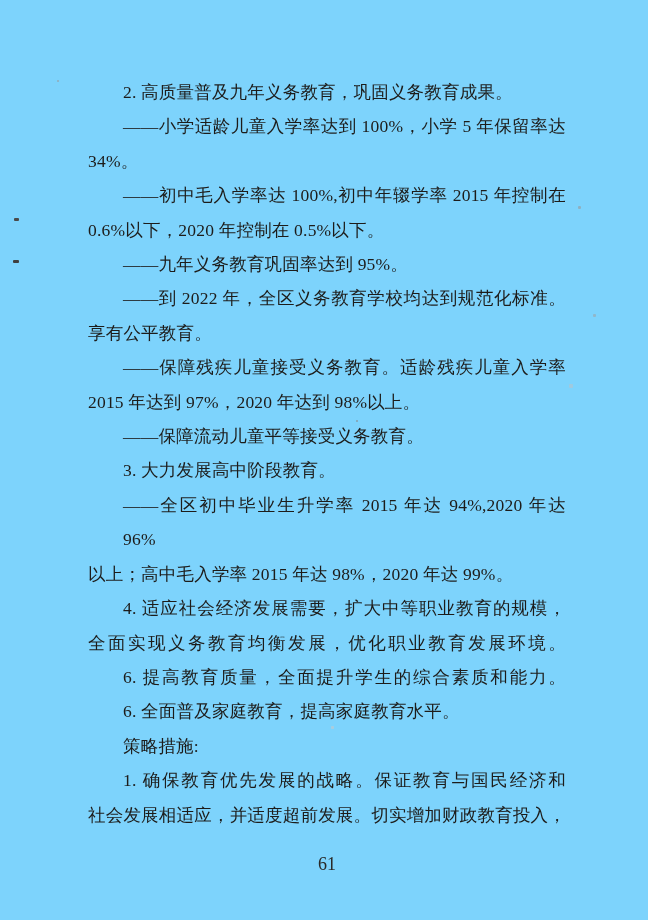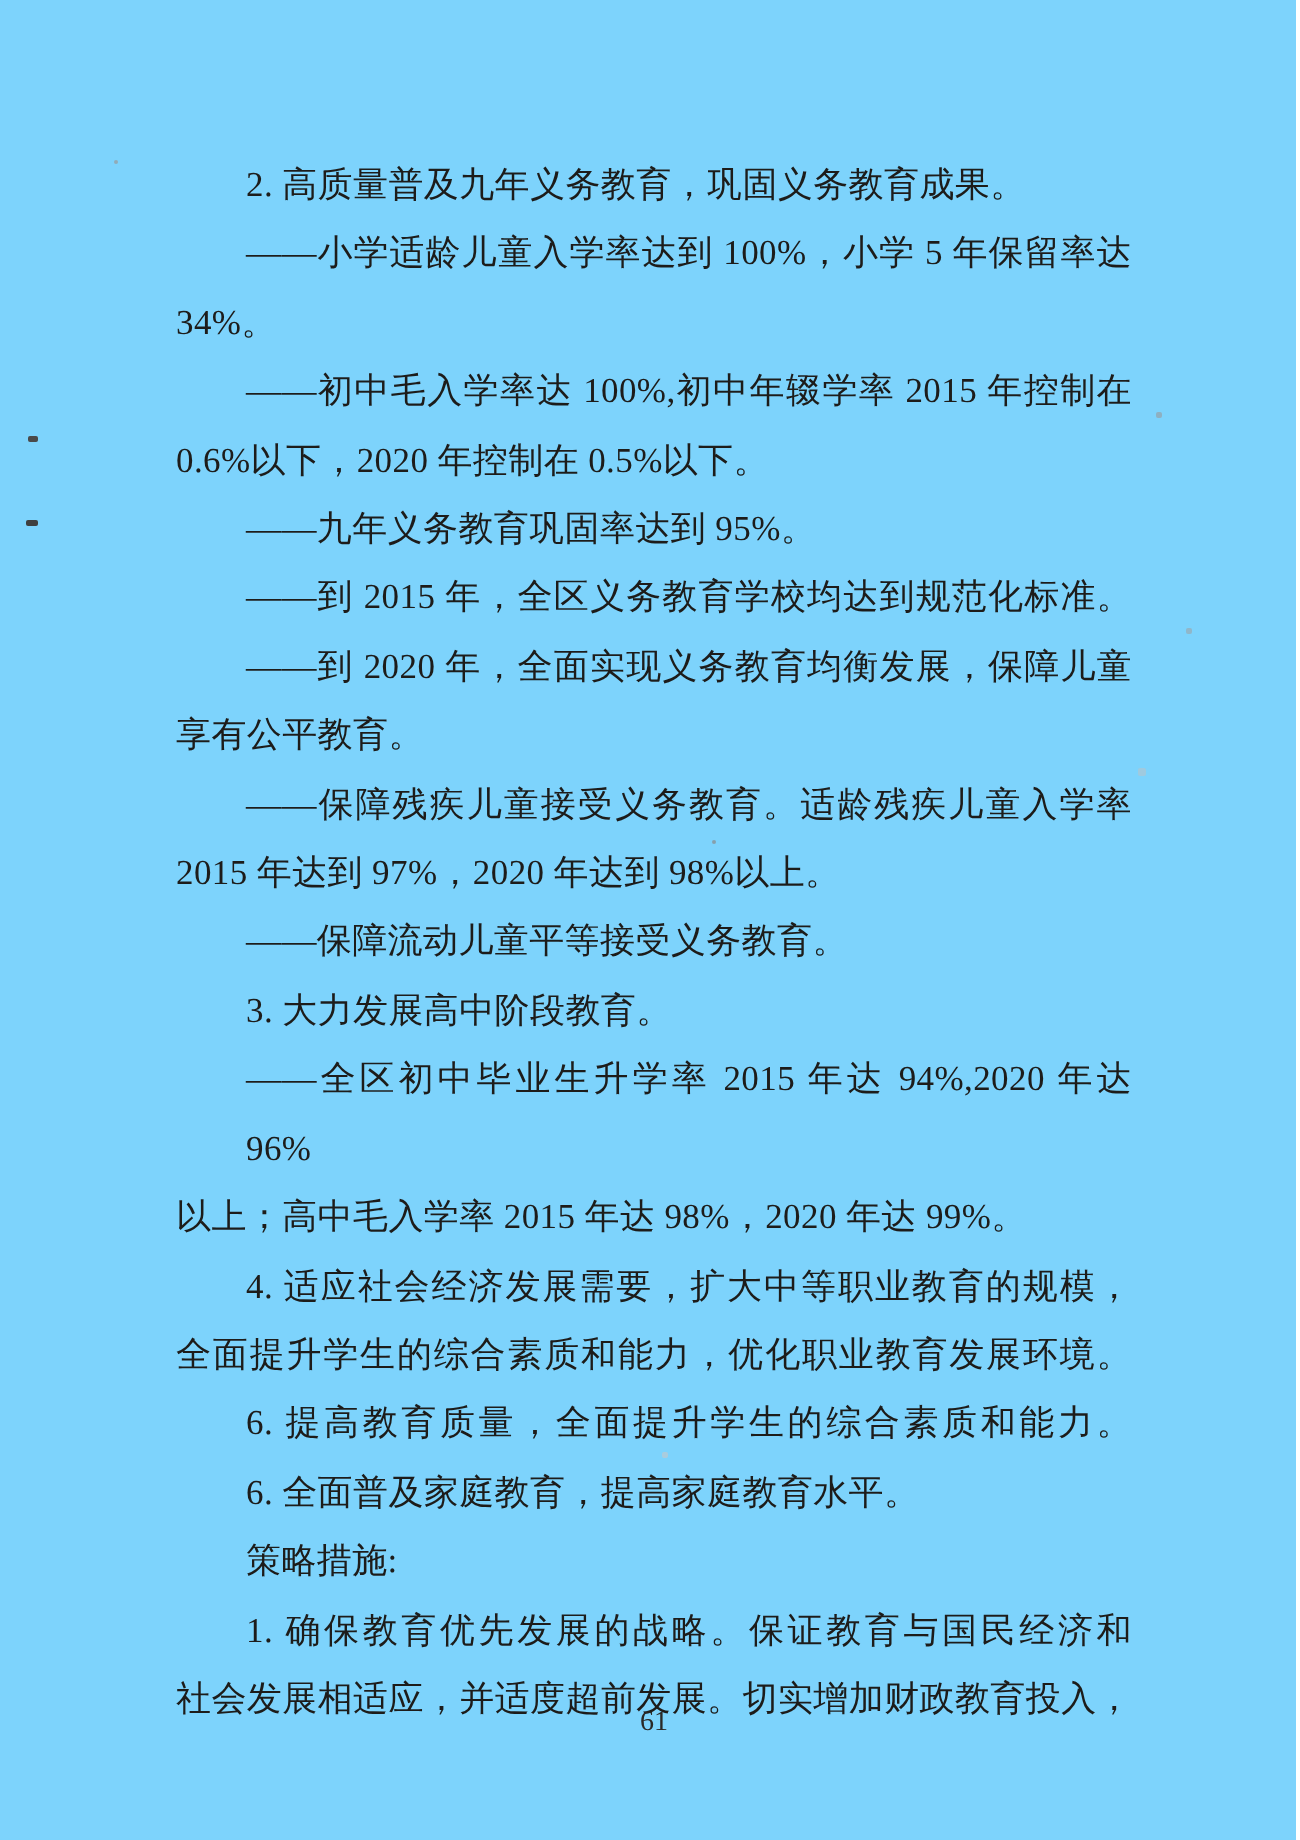--- a/index.html
+++ b/index.html
@@ -23,21 +23,21 @@
     white-space:normal;
     letter-spacing:0.2px;
   }
   .line.indent{padding-left:35px;}
   .line.fill{text-align:justify;text-align-last:justify;}
   .line.bold{font-weight:normal;}
   .page-number{
     position:absolute;
     left:88px;top:854px;width:478px;
     text-align:center;
-    font-size:14px;
+    font-size:18px;
     color:#2a2927;
   }
   .speck{position:absolute;border-radius:1px;}
   .s1{left:14px;top:218px;width:5px;height:3px;background:#4a4a4a;}
   .s2{left:13px;top:260px;width:6px;height:3px;background:#3f3f3f;}
   .s3{left:578px;top:206px;width:3px;height:3px;background:#9a9a9a;opacity:.6;}
   .s4{left:593px;top:314px;width:3px;height:3px;background:#a0a0a0;opacity:.55;}
   .s5{left:569px;top:384px;width:4px;height:4px;background:#c2c2c2;opacity:.5;}
   .s6{left:57px;top:80px;width:2px;height:2px;background:#9a9a9a;opacity:.7;}
   .s7{left:331px;top:726px;width:3px;height:3px;background:#c8c8c8;opacity:.6;}
@@ -48,31 +48,30 @@
 
 <div class="page">
 
   <div class="text-block">
       <div class="line indent">2. 高质量普及九年义务教育，巩固义务教育成果。</div>
       <div class="line indent fill">——小学适龄儿童入学率达到 100%，小学 5 年保留率达</div>
       <div class="line">34%。</div>
       <div class="line indent fill">——初中毛入学率达 100%,初中年辍学率 2015 年控制在</div>
       <div class="line">0.6%以下，2020 年控制在 0.5%以下。</div>
       <div class="line indent">——九年义务教育巩固率达到 95%。</div>
-      <div class="line indent fill">——到 2015 年，全区义务教育学校均达到规范化标准。</div>
-      <div class="line indent fill">——到 2020 年，全面实现义务教育均衡发展，保障儿童</div>
+      <div class="line indent fill">——到 2022 年，全区义务教育学校均达到规范化标准。</div>
       <div class="line">享有公平教育。</div>
       <div class="line indent fill">——保障残疾儿童接受义务教育。适龄残疾儿童入学率</div>
       <div class="line">2015 年达到 97%，2020 年达到 98%以上。</div>
       <div class="line indent">——保障流动儿童平等接受义务教育。</div>
       <div class="line indent">3. 大力发展高中阶段教育。</div>
       <div class="line indent fill">——全区初中毕业生升学率 2015 年达 94%,2020 年达 96%</div>
       <div class="line">以上；高中毛入学率 2015 年达 98%，2020 年达 99%。</div>
       <div class="line indent fill">4. 适应社会经济发展需要，扩大中等职业教育的规模，</div>
-      <div class="line fill">全面提升学生的综合素质和能力，优化职业教育发展环境。</div>
+      <div class="line fill">全面实现义务教育均衡发展，优化职业教育发展环境。</div>
       <div class="line indent fill">6. 提高教育质量，全面提升学生的综合素质和能力。</div>
       <div class="line indent">6. 全面普及家庭教育，提高家庭教育水平。</div>
       <div class="line indent bold">策略措施:</div>
       <div class="line indent fill">1. 确保教育优先发展的战略。保证教育与国民经济和</div>
       <div class="line fill">社会发展相适应，并适度超前发展。切实增加财政教育投入，</div>
     </div>
 
   <div class="page-number">61</div>
 
   <div class="speck s1"></div>

